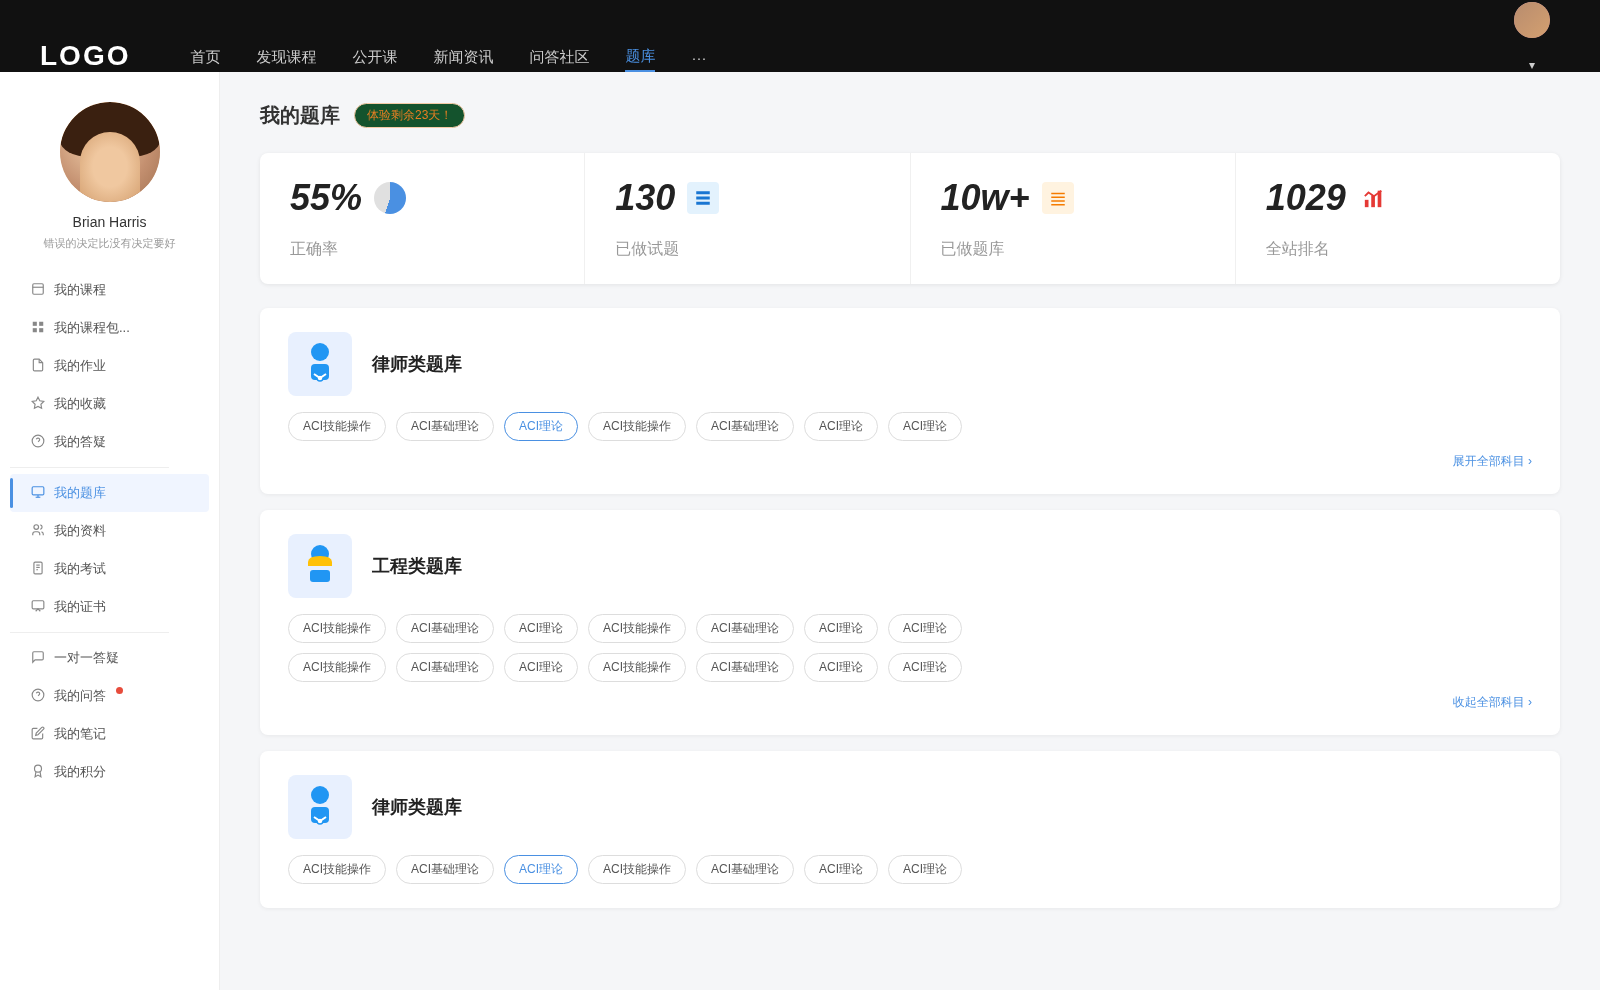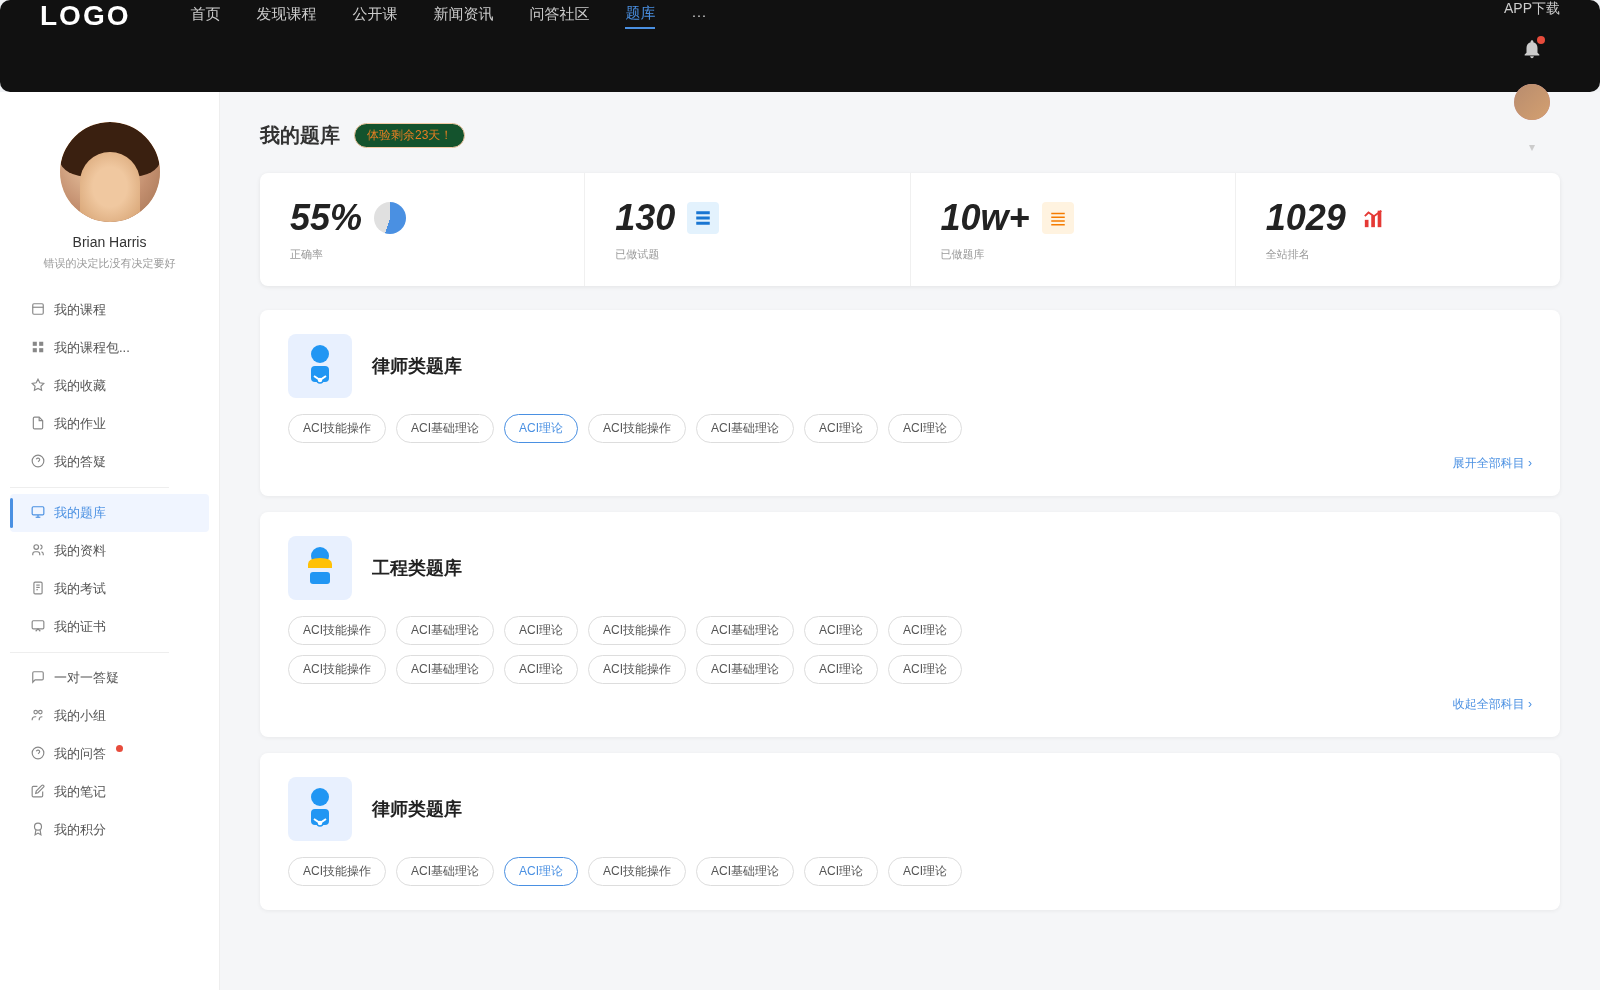--- a/index.html
+++ b/index.html
@@ -1,27 +1,26 @@
 <!DOCTYPE html>
 <html><head>
   <meta charset="utf-8">
   <style>
     * { box-sizing: border-box; margin: 0; padding: 0; }
     body { font-family: -apple-system, BlinkMacSystemFont, "PingFang SC", "Microsoft YaHei", sans-serif; background: #f0f2f5; min-height: 990px; }
 
     
     .navbar {
       background: #111;
-      height: 92px;
-      display: flex;
-      align-items: flex-start;
+      height: 72px;
+      display: flex;
+      align-items: flex-end;
       padding: 0 40px;
       position: relative;
       z-index: 100;
-      border-radius: 10px;
     }
     .navbar-logo {
       color: #fff;
       font-size: 28px;
       font-weight: 900;
       letter-spacing: 2px;
       margin-right: 60px;
     }
     .navbar-nav {
       display: flex;
@@ -258,22 +257,23 @@
       align-items: center;
       gap: 12px;
       font-style: italic;
     }
     .stat-value {
       font-size: 36px;
       font-weight: 700;
       color: #222;
     }
     .stat-label {
-      font-size: 11px;
+      font-size: 16px;
       color: #999;
+      margin-top: 12px;
     }
 
     
     .tabs-bar {
       display: flex;
       gap: 0;
       margin-bottom: 20px;
     }
     .tab {
       font-size: 15px;
@@ -425,34 +425,34 @@
               <rect x="3" y="14" width="7" height="7" fill="#888"></rect>
               <rect x="14" y="14" width="7" height="7" fill="#888"></rect>
             </svg>
         </span>
         <span>我的课程包...</span>
       </div>
 
       <div class="sidebar-menu-item">
         <span class="sidebar-icon">
           <svg width="14" height="14" viewBox="0 0 24 24" fill="none" stroke="#888" stroke-width="2">
-              <polygon points="12 2 15.09 8.26 22 9.27 17 14.14 18.18 21.02 12 17.77 5.82 21.02 7 14.14 2 9.27 8.91 8.26 12 2"></polygon>
-            </svg>
-        </span>
-        <span>我的收藏</span>
-      </div>
-
-      <div class="sidebar-menu-item">
-        <span class="sidebar-icon">
-          <svg width="14" height="14" viewBox="0 0 24 24" fill="none" stroke="#888" stroke-width="2">
               <path d="M14 2H6a2 2 0 0 0-2 2v16a2 2 0 0 0 2 2h12a2 2 0 0 0 2-2V8z"></path>
               <polyline points="14 2 14 8 20 8"></polyline>
             </svg>
         </span>
         <span>我的作业</span>
+      </div>
+
+      <div class="sidebar-menu-item">
+        <span class="sidebar-icon">
+          <svg width="14" height="14" viewBox="0 0 24 24" fill="none" stroke="#888" stroke-width="2">
+              <polygon points="12 2 15.09 8.26 22 9.27 17 14.14 18.18 21.02 12 17.77 5.82 21.02 7 14.14 2 9.27 8.91 8.26 12 2"></polygon>
+            </svg>
+        </span>
+        <span>我的收藏</span>
       </div>
 
       <div class="sidebar-menu-item">
         <span class="sidebar-icon">
           <svg width="14" height="14" viewBox="0 0 24 24" fill="none" stroke="#888" stroke-width="2">
               <circle cx="12" cy="12" r="10"></circle>
               <path d="M9.09 9a3 3 0 0 1 5.83 1c0 2-3 3-3 3"></path>
               <line x1="12" y1="17" x2="12.01" y2="17"></line>
             </svg>
         </span>
@@ -510,31 +510,20 @@
 
       <div class="sidebar-menu-item">
         <span class="sidebar-icon">
           <svg width="14" height="14" viewBox="0 0 24 24" fill="none" stroke="#888" stroke-width="2">
               <path d="M21 15a2 2 0 0 1-2 2H7l-4 4V5a2 2 0 0 1 2-2h14a2 2 0 0 1 2 2z"></path>
             </svg>
         </span>
         <span>一对一答疑</span>
       </div>
 
-      <div class="sidebar-menu-item">
-        <span class="sidebar-icon">
-          <svg width="14" height="14" viewBox="0 0 24 24" fill="none" stroke="#888" stroke-width="2">
-              <circle cx="8" cy="7" r="3"></circle>
-              <path d="M2 21v-1a5 5 0 0 1 5-5h2"></path>
-              <circle cx="16" cy="7" r="3"></circle>
-              <path d="M14 21v-1a5 5 0 0 1 5-5h.5"></path>
-            </svg>
-        </span>
-        <span>我的小组</span>
-      </div>
 
       <div class="sidebar-menu-item">
         <span class="sidebar-icon">
           <svg width="14" height="14" viewBox="0 0 24 24" fill="none" stroke="#888" stroke-width="2">
               <circle cx="12" cy="12" r="10"></circle>
               <path d="M9.09 9a3 3 0 0 1 5.83 1c0 2-3 3-3 3"></path>
               <line x1="12" y1="17" x2="12.01" y2="17"></line>
             </svg>
         </span>
         <span>我的问答</span>

